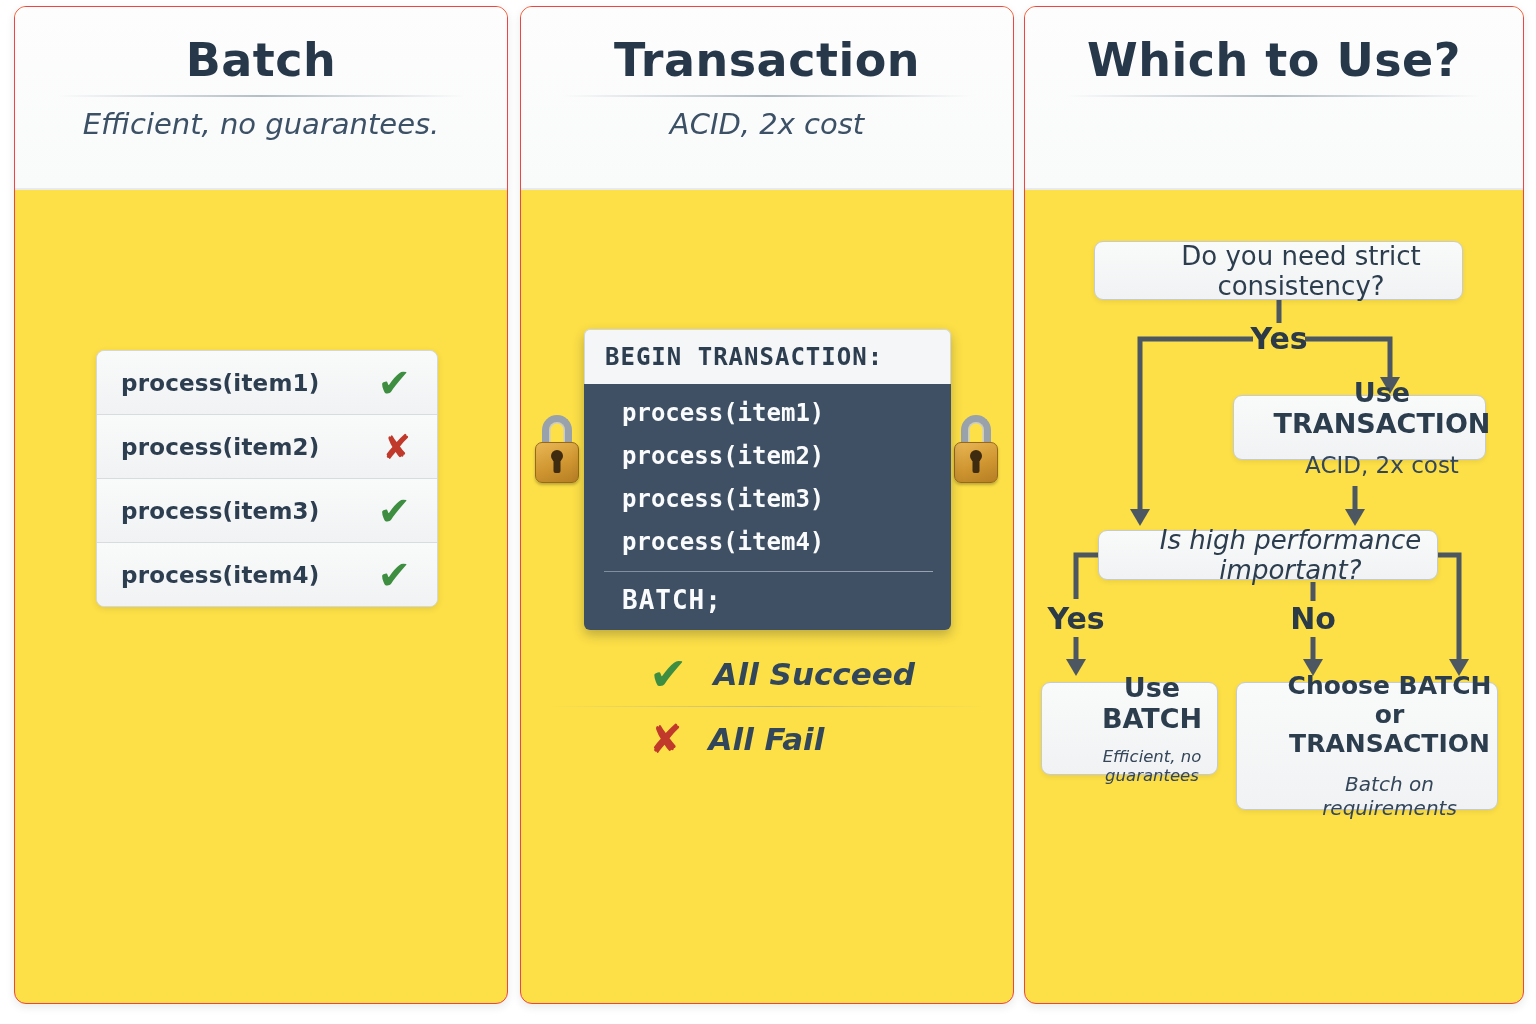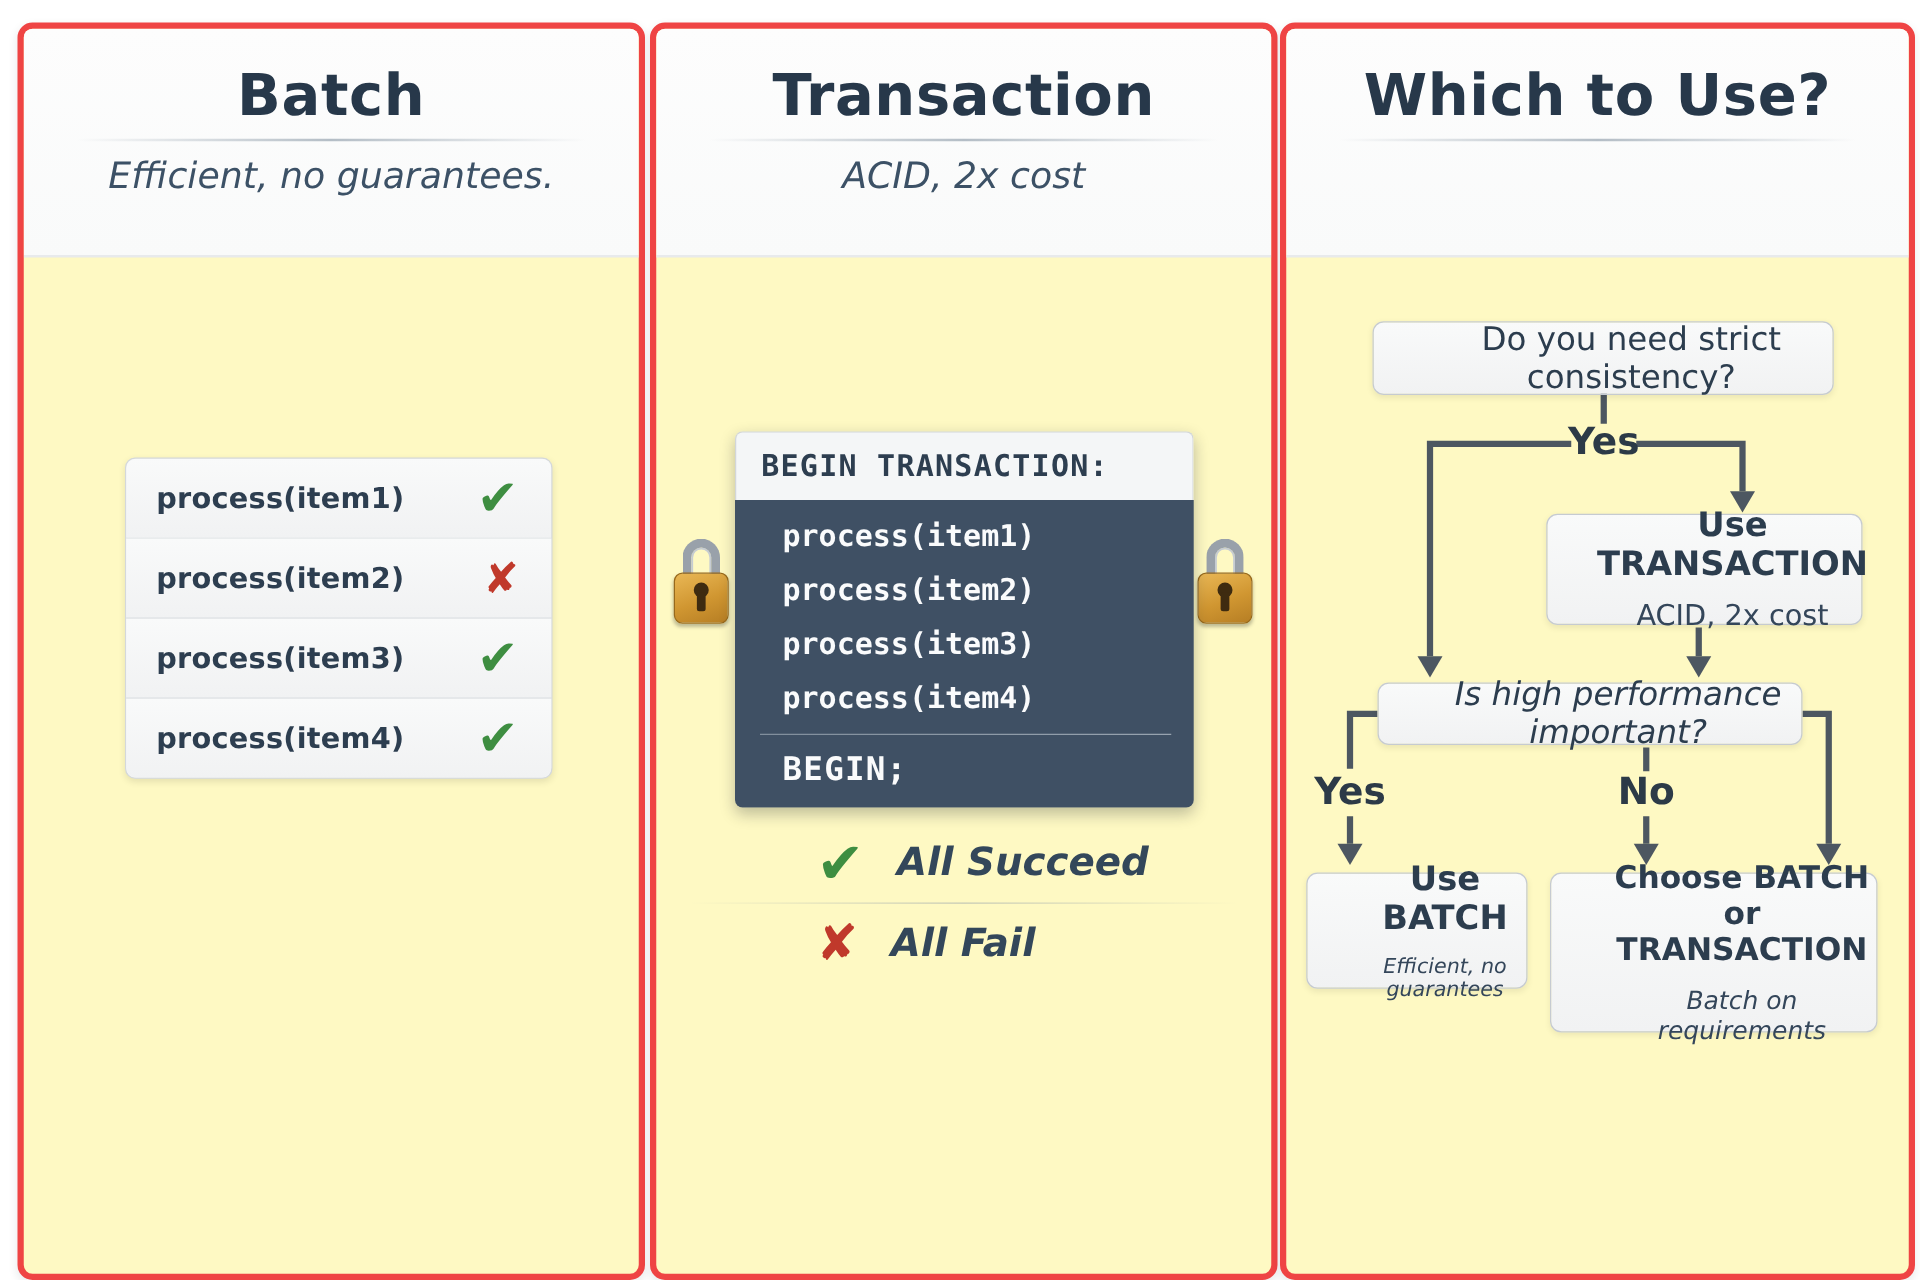--- a/index.html
+++ b/index.html
@@ -2,22 +2,22 @@
 <html><head>
 <meta charset="utf-8">
 <style>
   html,body{margin:0;padding:0;}
   body{
     width:1536px;height:1024px;background:#ffffff;
     font-family:"DejaVu Sans","Liberation Sans",sans-serif;
     color:#2d3e50;overflow:hidden;position:relative;
   }
   .card{
-    position:absolute;top:18px;height:996px;background:#fef9c3;
-    border:5px solid #ef4444;border-radius:12px;
+    position:absolute;top:6px;height:996px;background:#fde047;
+    border:1px solid #ef4444;border-radius:12px;
     box-shadow:0 3px 8px rgba(30,40,50,.10);overflow:hidden;
   }
   #card-batch{left:14px;width:492px;}
   #card-transaction{left:520px;width:492px;}
   #card-decision{left:1024px;width:498px;}
 
   .card-header{
     position:absolute;top:0;left:0;right:0;height:181px;
     background:linear-gradient(#fdfdfd,#f9fafa);
     border-bottom:2px solid #e8eaec;text-align:center;
@@ -117,21 +117,21 @@
   .flow-lines{position:absolute;left:0;top:0;}
   .flow-box{
     position:absolute;box-sizing:border-box;
     background:linear-gradient(#f9fafa,#f1f2f3);
     border:1.5px solid #c6cbd1;border-radius:9px;
     box-shadow:0 2px 5px rgba(0,0,0,.08);
     display:flex;flex-direction:column;align-items:center;justify-content:center;
     color:#2c3d4e;text-align:center;padding-left:45px;
   }
   #box-consistency{left:69px;top:234px;width:369px;height:59px;font-size:26px;}
-  #box-transaction{left:208px;top:388px;width:253px;height:89px;justify-content:center;}
+  #box-transaction{left:208px;top:388px;width:253px;height:65px;justify-content:center;}
   #box-performance{left:73px;top:523px;width:340px;height:50px;font-size:26px;font-style:italic;}
   #box-batch{left:16px;top:675px;width:177px;height:93px;}
   #box-either{left:211px;top:675px;width:262px;height:128px;text-align:center;}
   .fb-title{font-weight:bold;font-size:27px;line-height:1.15;color:#2c3d4e;}
   #box-either .fb-title{font-size:25px;}
   .fb-rule{width:82%;height:1px;background:#c9ced3;margin:7px auto 6px;}
   .fb-sub{font-size:23px;color:#34465a;}
   #box-batch .fb-sub{font-size:16.5px;font-style:italic;}
   #box-either .fb-sub{font-size:20px;font-style:italic;}
   .flow-label{
@@ -190,21 +190,21 @@
   </div>
 
   <div class="code-block">
     <div class="code-header">BEGIN TRANSACTION:</div>
     <div class="code-body">
       <div class="code-line">process(item1)</div>
       <div class="code-line">process(item2)</div>
       <div class="code-line">process(item3)</div>
       <div class="code-line">process(item4)</div>
       <div class="code-divider"></div>
-      <div class="code-footer">BEGIN;</div>
+      <div class="code-footer">BATCH;</div>
     </div>
   </div>
 
   <div class="outcomes">
     <div class="outcome-row">
       <span class="mark success">✔</span>
       <span class="outcome-label">All Succeed</span>
     </div>
     <div class="outcome-divider"></div>
     <div class="outcome-row">

